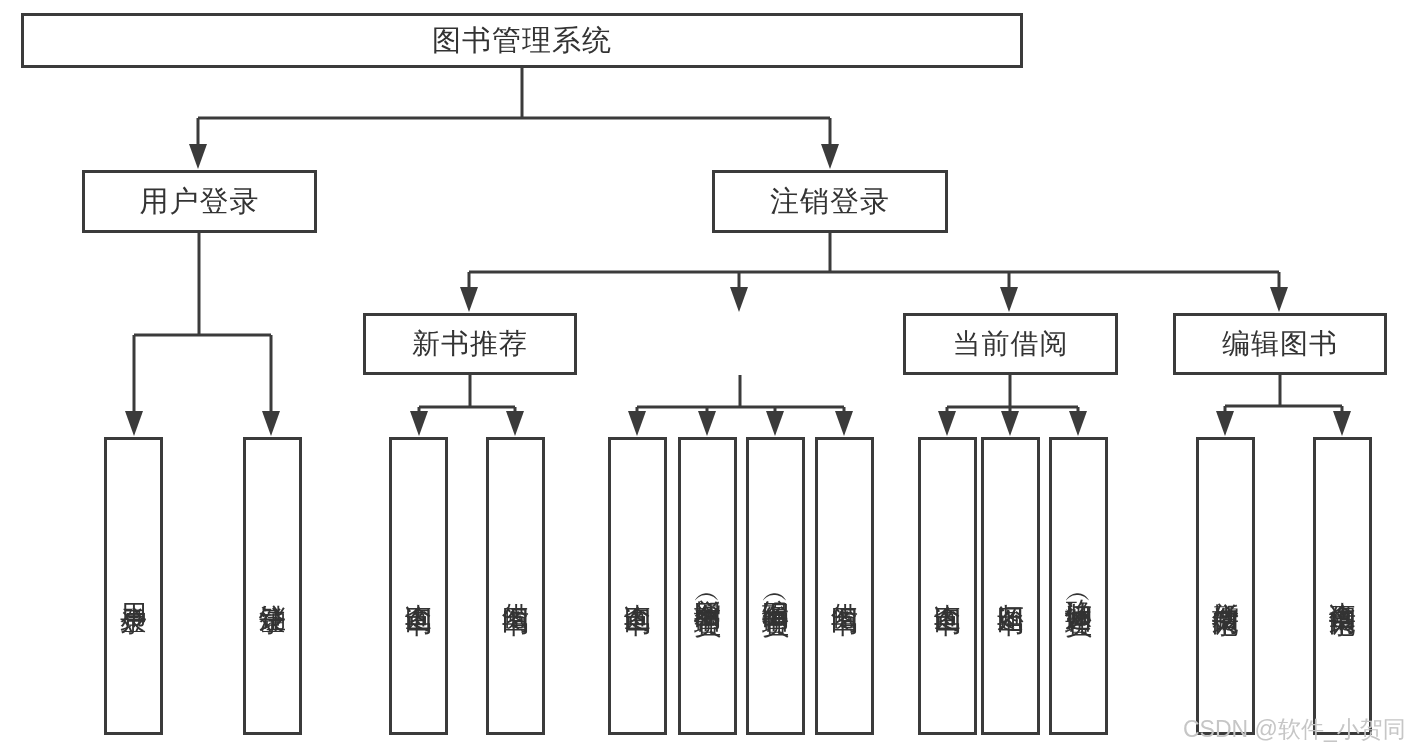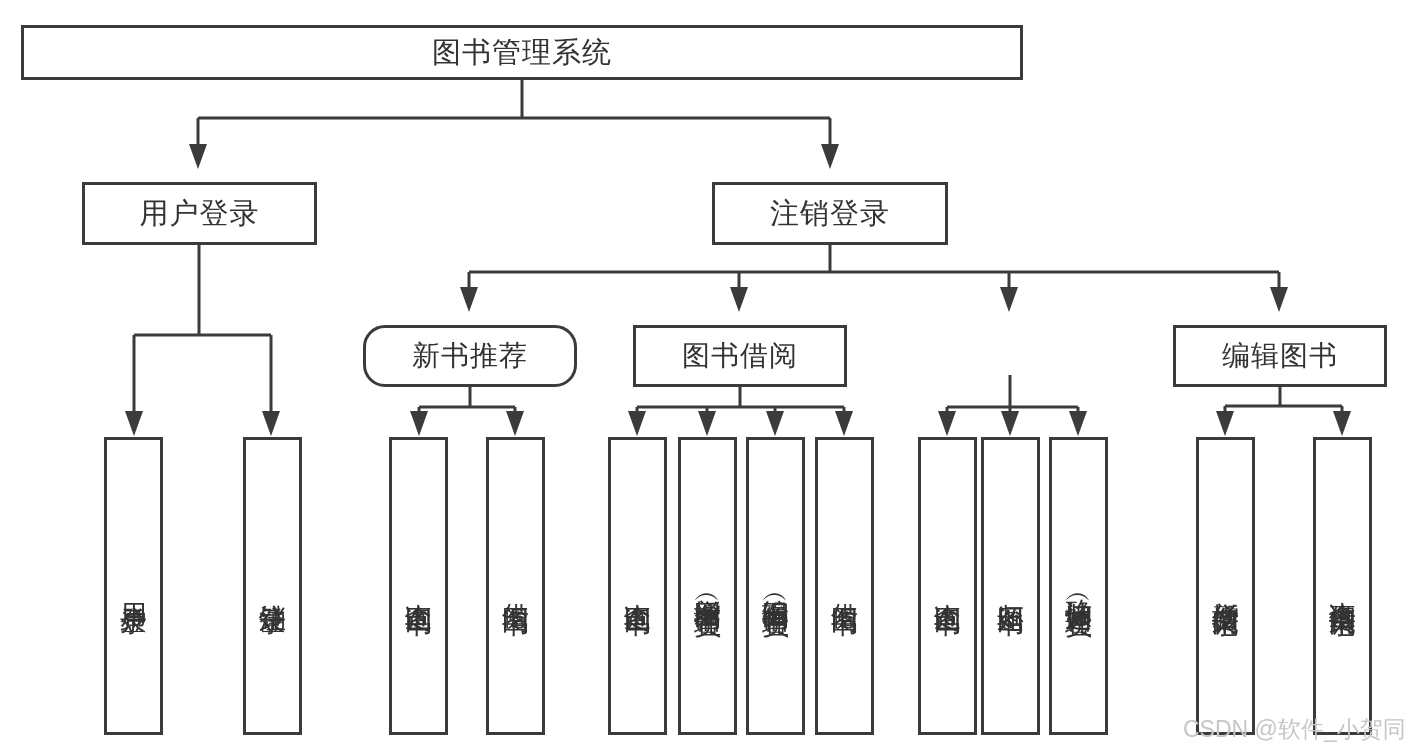--- a/index.html
+++ b/index.html
@@ -24,21 +24,21 @@
     position:absolute;
     box-sizing:border-box;
     border:3px solid var(--line);
     background:var(--box-bg);
     color:var(--text);
     display:flex;
     align-items:center;
     justify-content:center;
     text-align:center;
   }
-  .h-box{font-size:29px;letter-spacing:1px;margin-top:12px;}
+  .h-box{font-size:29px;letter-spacing:1px;}
   .root-box{left:21px;top:13px;width:1002px;height:55px;}
   .lvl1{top:170px;height:63px;}
   .lvl2{top:313px;height:62px;font-size:28px;}
   .leaf{
     top:437px;height:298px;width:59px;
     writing-mode:vertical-lr;
     font-size:27px;
     line-height:1.12;
     letter-spacing:2px;
   }
@@ -131,22 +131,22 @@
       <line x1="1342" y1="406" x2="1342" y2="414"></line>
       <polygon points="1342,436 1333,411 1351,411"></polygon>
     </g>
   </svg>
 
   <div class="box h-box root-box">图书管理系统</div>
 
   <div class="box h-box lvl1" style="left:82px;width:235px;">用户登录</div>
   <div class="box h-box lvl1" style="left:712px;width:236px;">注销登录</div>
 
-  <div class="box h-box lvl2" style="left:363px;width:214px;border-radius:22px;">新书推荐</div>
-  <div class="box h-box lvl2" style="left:633px;width:214px;">图书借阅</div>
+  <div class="box h-box lvl2" style="left:363px;width:214px;">新书推荐</div>
+  <div class="box h-box lvl2" style="left:903px;width:215px;">当前借阅</div>
   <div class="box h-box lvl2" style="left:1173px;width:214px;">编辑图书</div>
 
   <div class="box leaf" style="left:104px;">用户登录</div>
   <div class="box leaf" style="left:243px;">注销登录</div>
 
   <div class="box leaf" style="left:389px;">查询图书</div>
   <div class="box leaf" style="left:486px;">借阅图书</div>
 
   <div class="box leaf" style="left:608px;">查询图书</div>
   <div class="box leaf" style="left:678px;">新增图书（管理员）</div>

